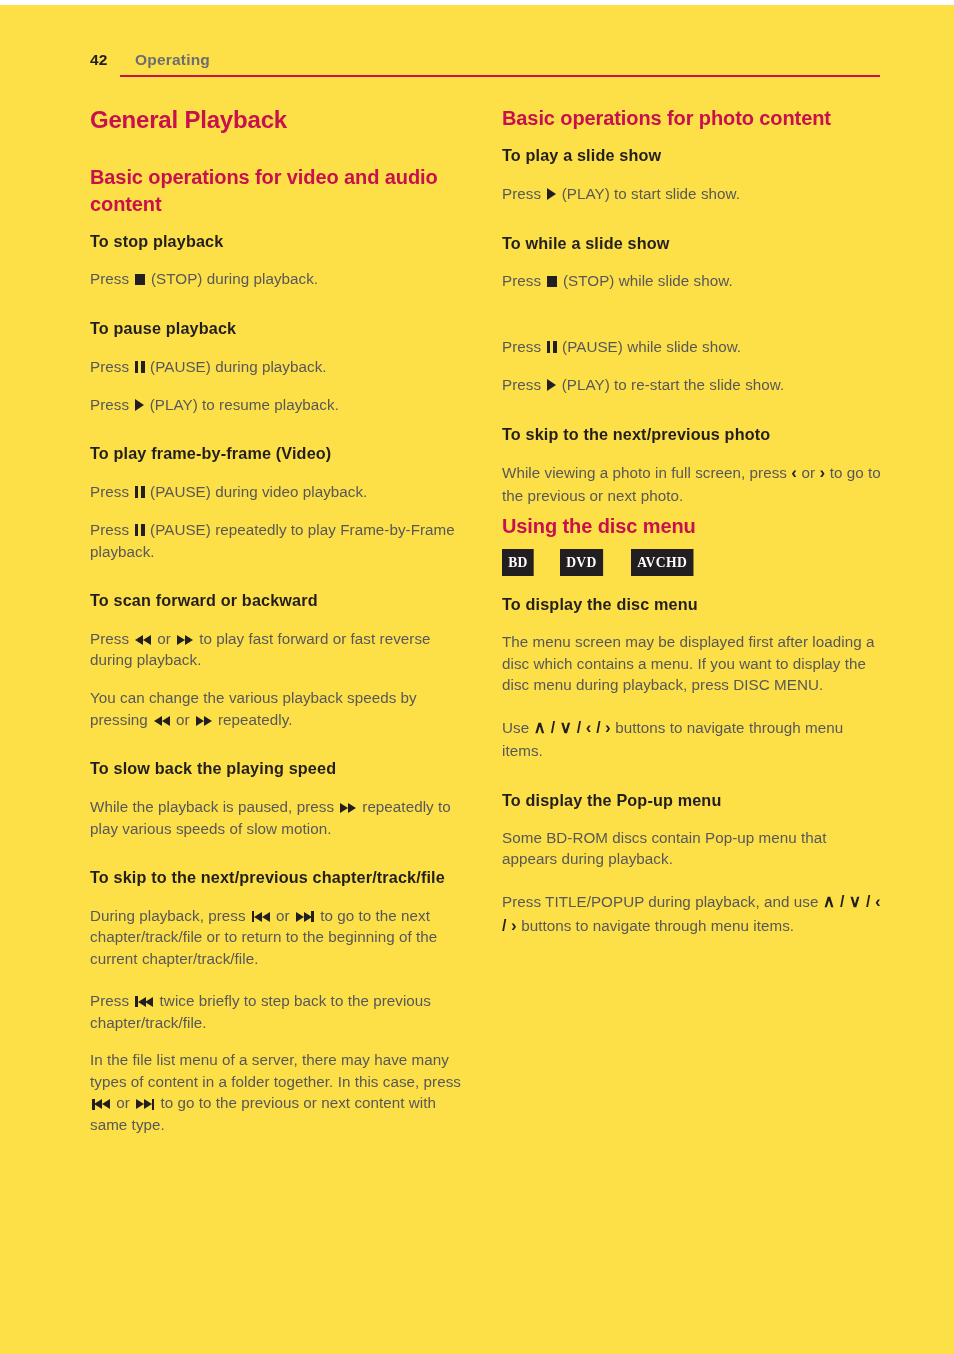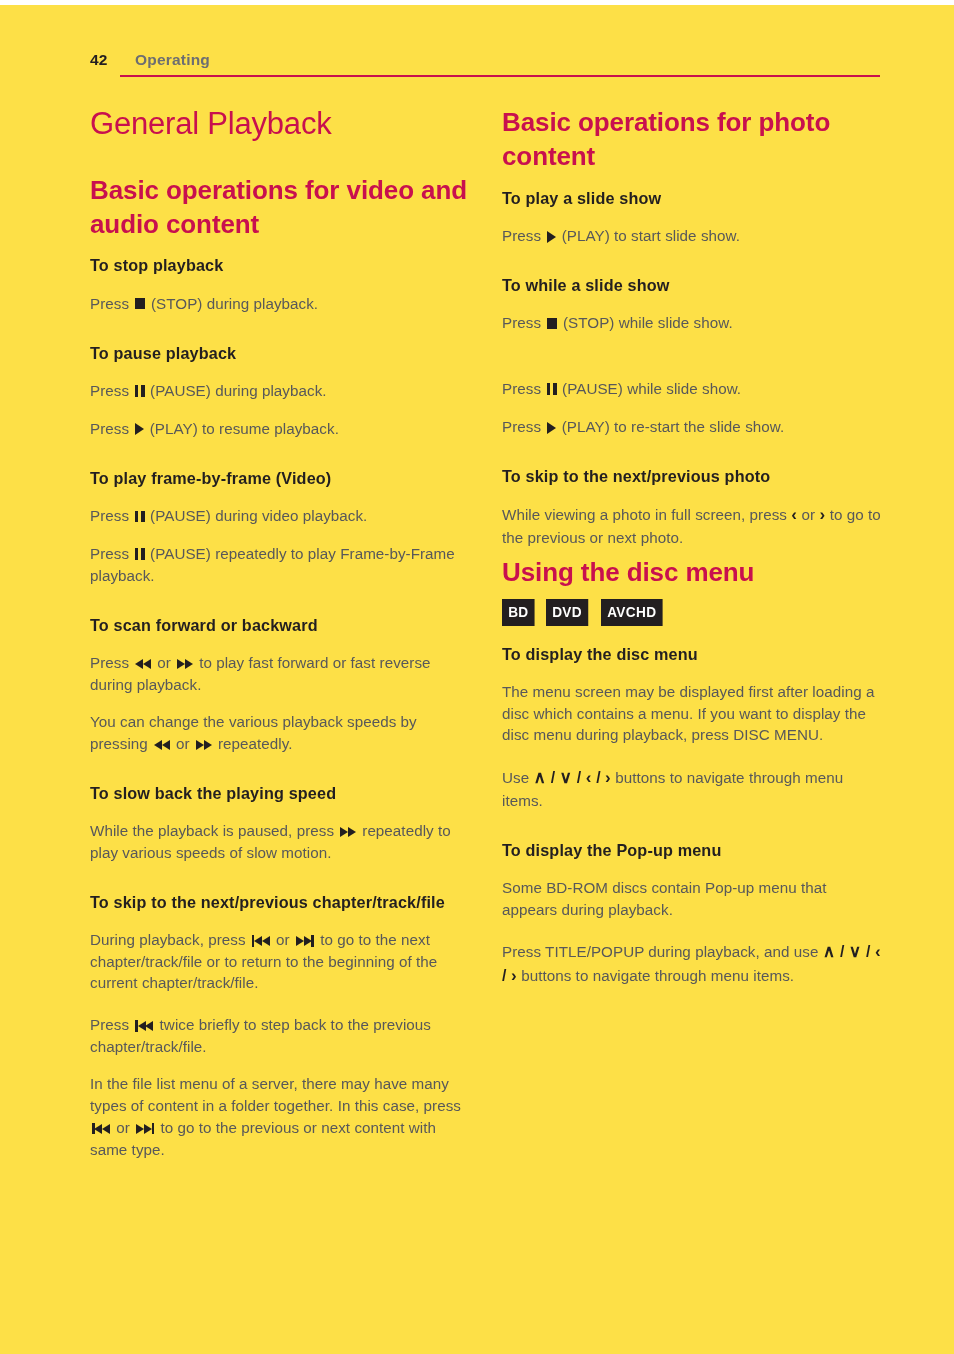--- a/index.html
+++ b/index.html
@@ -63,29 +63,29 @@
   .col {
     position: absolute;
     top: 100px;
     width: 380px;
   }
   .col-left  { left: 90px;  }
   .col-right { left: 502px; }
 
   
   .h1 {
-    font-size: 31px;
-    font-weight: normal;
+    font-size: 24px;
+    font-weight: bold;
     color: #c8104e;
     line-height: 1.22;
     letter-spacing: -0.2px;
     margin: 0 0 30px 0;
   }
   .h2 {
-    font-size: 26px;
+    font-size: 20px;
     font-weight: bold;
     color: #c8104e;
     line-height: 1.32;
     letter-spacing: -0.1px;
     margin: 0 0 14px 0;
   }
   .h2.tight { margin-bottom: 10px; }
   .h3 {
     font-size: 16.2px;
     font-weight: bold;
@@ -184,22 +184,23 @@
   }
   .nav-sep {
     color: #231f20;
     font-weight: bold;
     font-size: 1.04em;
   }
 
   
   .badges {
     display: flex;
-    gap: 7px;
+    gap: 22px;
     margin: 2px 0 18px 0;
+    font-family: Liberation Serif, serif;
   }
   .badge {
     background: #231f20;
     color: #ffffff;
     font-weight: bold;
     font-size: 15.5px;
     line-height: 1;
     padding: 5px 7px 6px 7px;
     letter-spacing: 0.4px;
     transform: scaleX(0.88);

